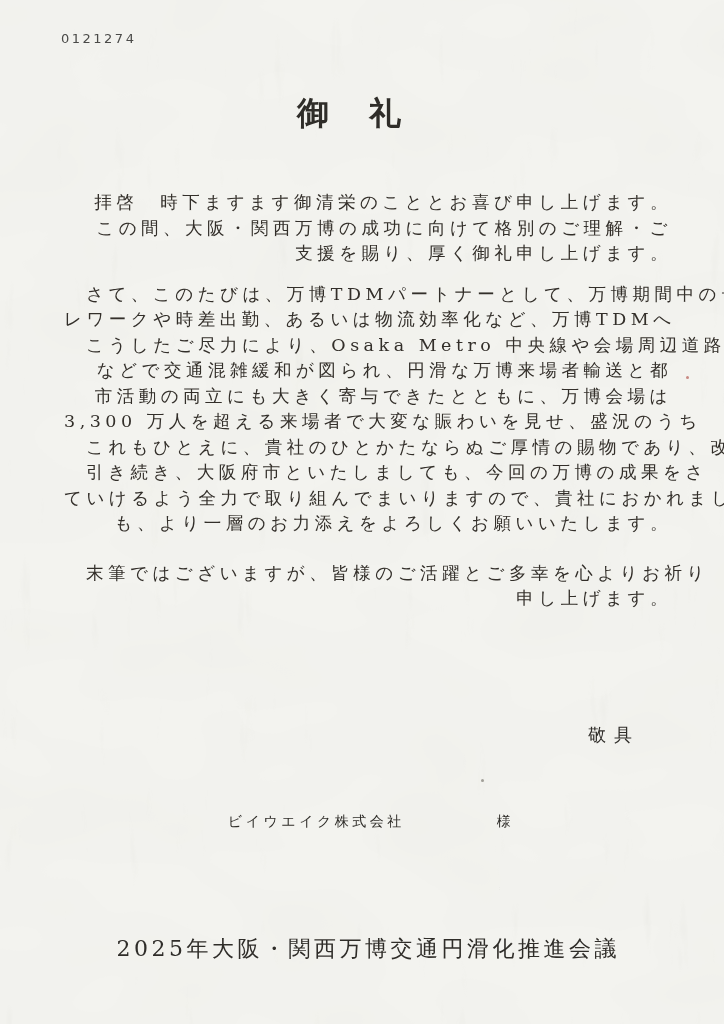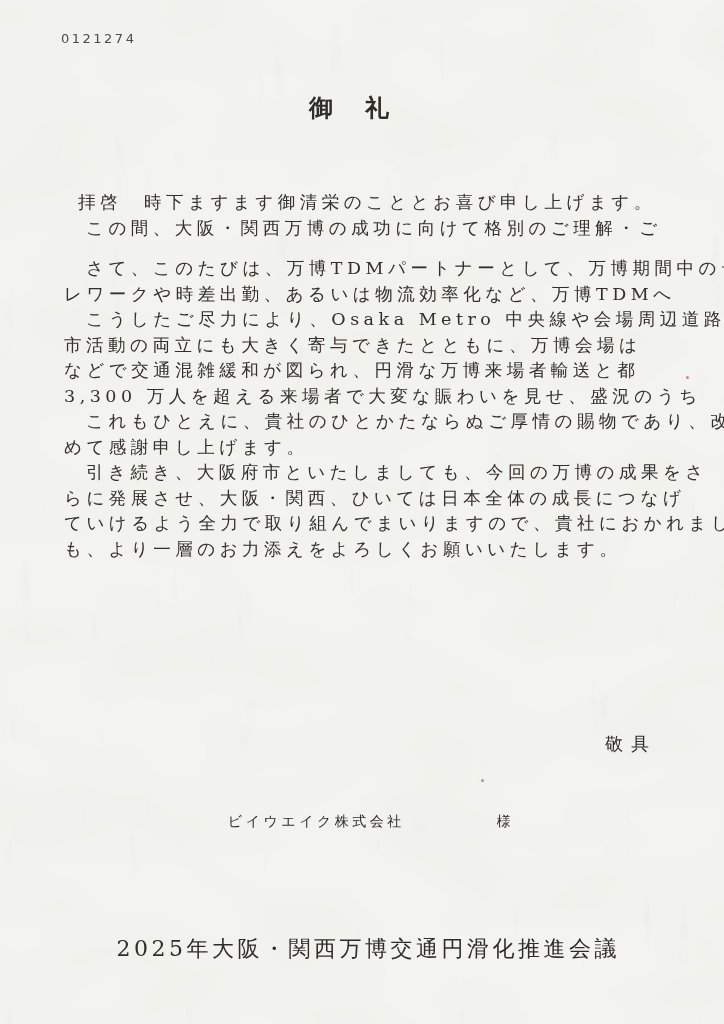--- a/index.html
+++ b/index.html
@@ -27,49 +27,49 @@
     letter-spacing: 2.5px;
     color: #4a4a48;
     white-space: pre;
   }
   .title {
     position: absolute;
     left: 0; right: 22px;
     top: 92px;
     margin: 0;
     text-align: center;
-    font-size: 24px;
+    font-size: 32px;
     font-weight: bold;
     letter-spacing: 4px;
     color: #2f2d29;
     white-space: pre;
   }
   .body-text {
     position: absolute;
     left: 64px;
     top: 190px;
     width: 608px;
     font-size: 17.5px;
     line-height: 25.5px;
     letter-spacing: 4.5px;
     color: #332f2a;
+    text-align: right;
   }
   .line { white-space: pre; }
   .block-b { margin-top: 15px; }
   .block-c { margin-top: 24px; }
   .line-hanging { padding-left: 14px; }
   .closing {
     position: absolute;
     top: 723px;
-    right: 67px;
+    right: 84px;
     font-size: 18px;
     letter-spacing: 8px;
     color: #2f2d29;
     white-space: pre;
-    margin-top: 9px;
   }
   .addressee {
     position: absolute;
     left: 196px;
     top: 797px;
     font-size: 14px;
     letter-spacing: 3.5px;
     color: #2f2d29;
     white-space: pre;
   }
@@ -125,37 +125,40 @@
 
   <div class="doc-number">0121274</div>
 
   <h1 class="title">御　礼</h1>
 
   <div class="body-text">
 
     <div class="block block-a">
       <div class="line line-hanging">拝啓　時下ますます御清栄のこととお喜び申し上げます。</div>
       <div class="line">　この間、大阪・関西万博の成功に向けて格別のご理解・ご</div>
+      <div class="line">支援を賜り、厚く御礼申し上げます。</div>
     </div>
 
     <div class="block block-b">
       <div class="line">　さて、このたびは、万博TDMパートナーとして、万博期間中のテ</div>
       <div class="line">レワークや時差出勤、あるいは物流効率化など、万博TDMへ</div>
       <div class="line">　こうしたご尽力により、Osaka Metro 中央線や会場周辺道路</div>
+      <div class="line">などで交通混雑緩和が図られ、円滑な万博来場者輸送と都</div>
       <div class="line">市活動の両立にも大きく寄与できたとともに、万博会場は</div>
-      <div class="line">などで交通混雑緩和が図られ、円滑な万博来場者輸送と都</div>
       <div class="line">3,300 万人を超える来場者で大変な賑わいを見せ、盛況のうち</div>
       <div class="line">　これもひとえに、貴社のひとかたならぬご厚情の賜物であり、改</div>
-      <div class="line">めて感謝申し上げます。</div>
       <div class="line">　引き続き、大阪府市といたしましても、今回の万博の成果をさ</div>
-      <div class="line">らに発展させ、大阪・関西、ひいては日本全体の成長につなげ</div>
       <div class="line">ていけるよう全力で取り組んでまいりますので、貴社におかれまして</div>
       <div class="line">も、より一層のお力添えをよろしくお願いいたします。</div>
     </div>
 
+    <div class="block block-c">
+      <div class="line">　末筆ではございますが、皆様のご活躍とご多幸を心よりお祈り</div>
+      <div class="line">申し上げます。</div>
+    </div>
 
   </div>
 
   <div class="closing">敬具</div>
 
   <div class="addressee">
     <span class="company">ビイウエイク株式会社</span><span class="honorific">様</span>
   </div>
 
   <div class="signature">

